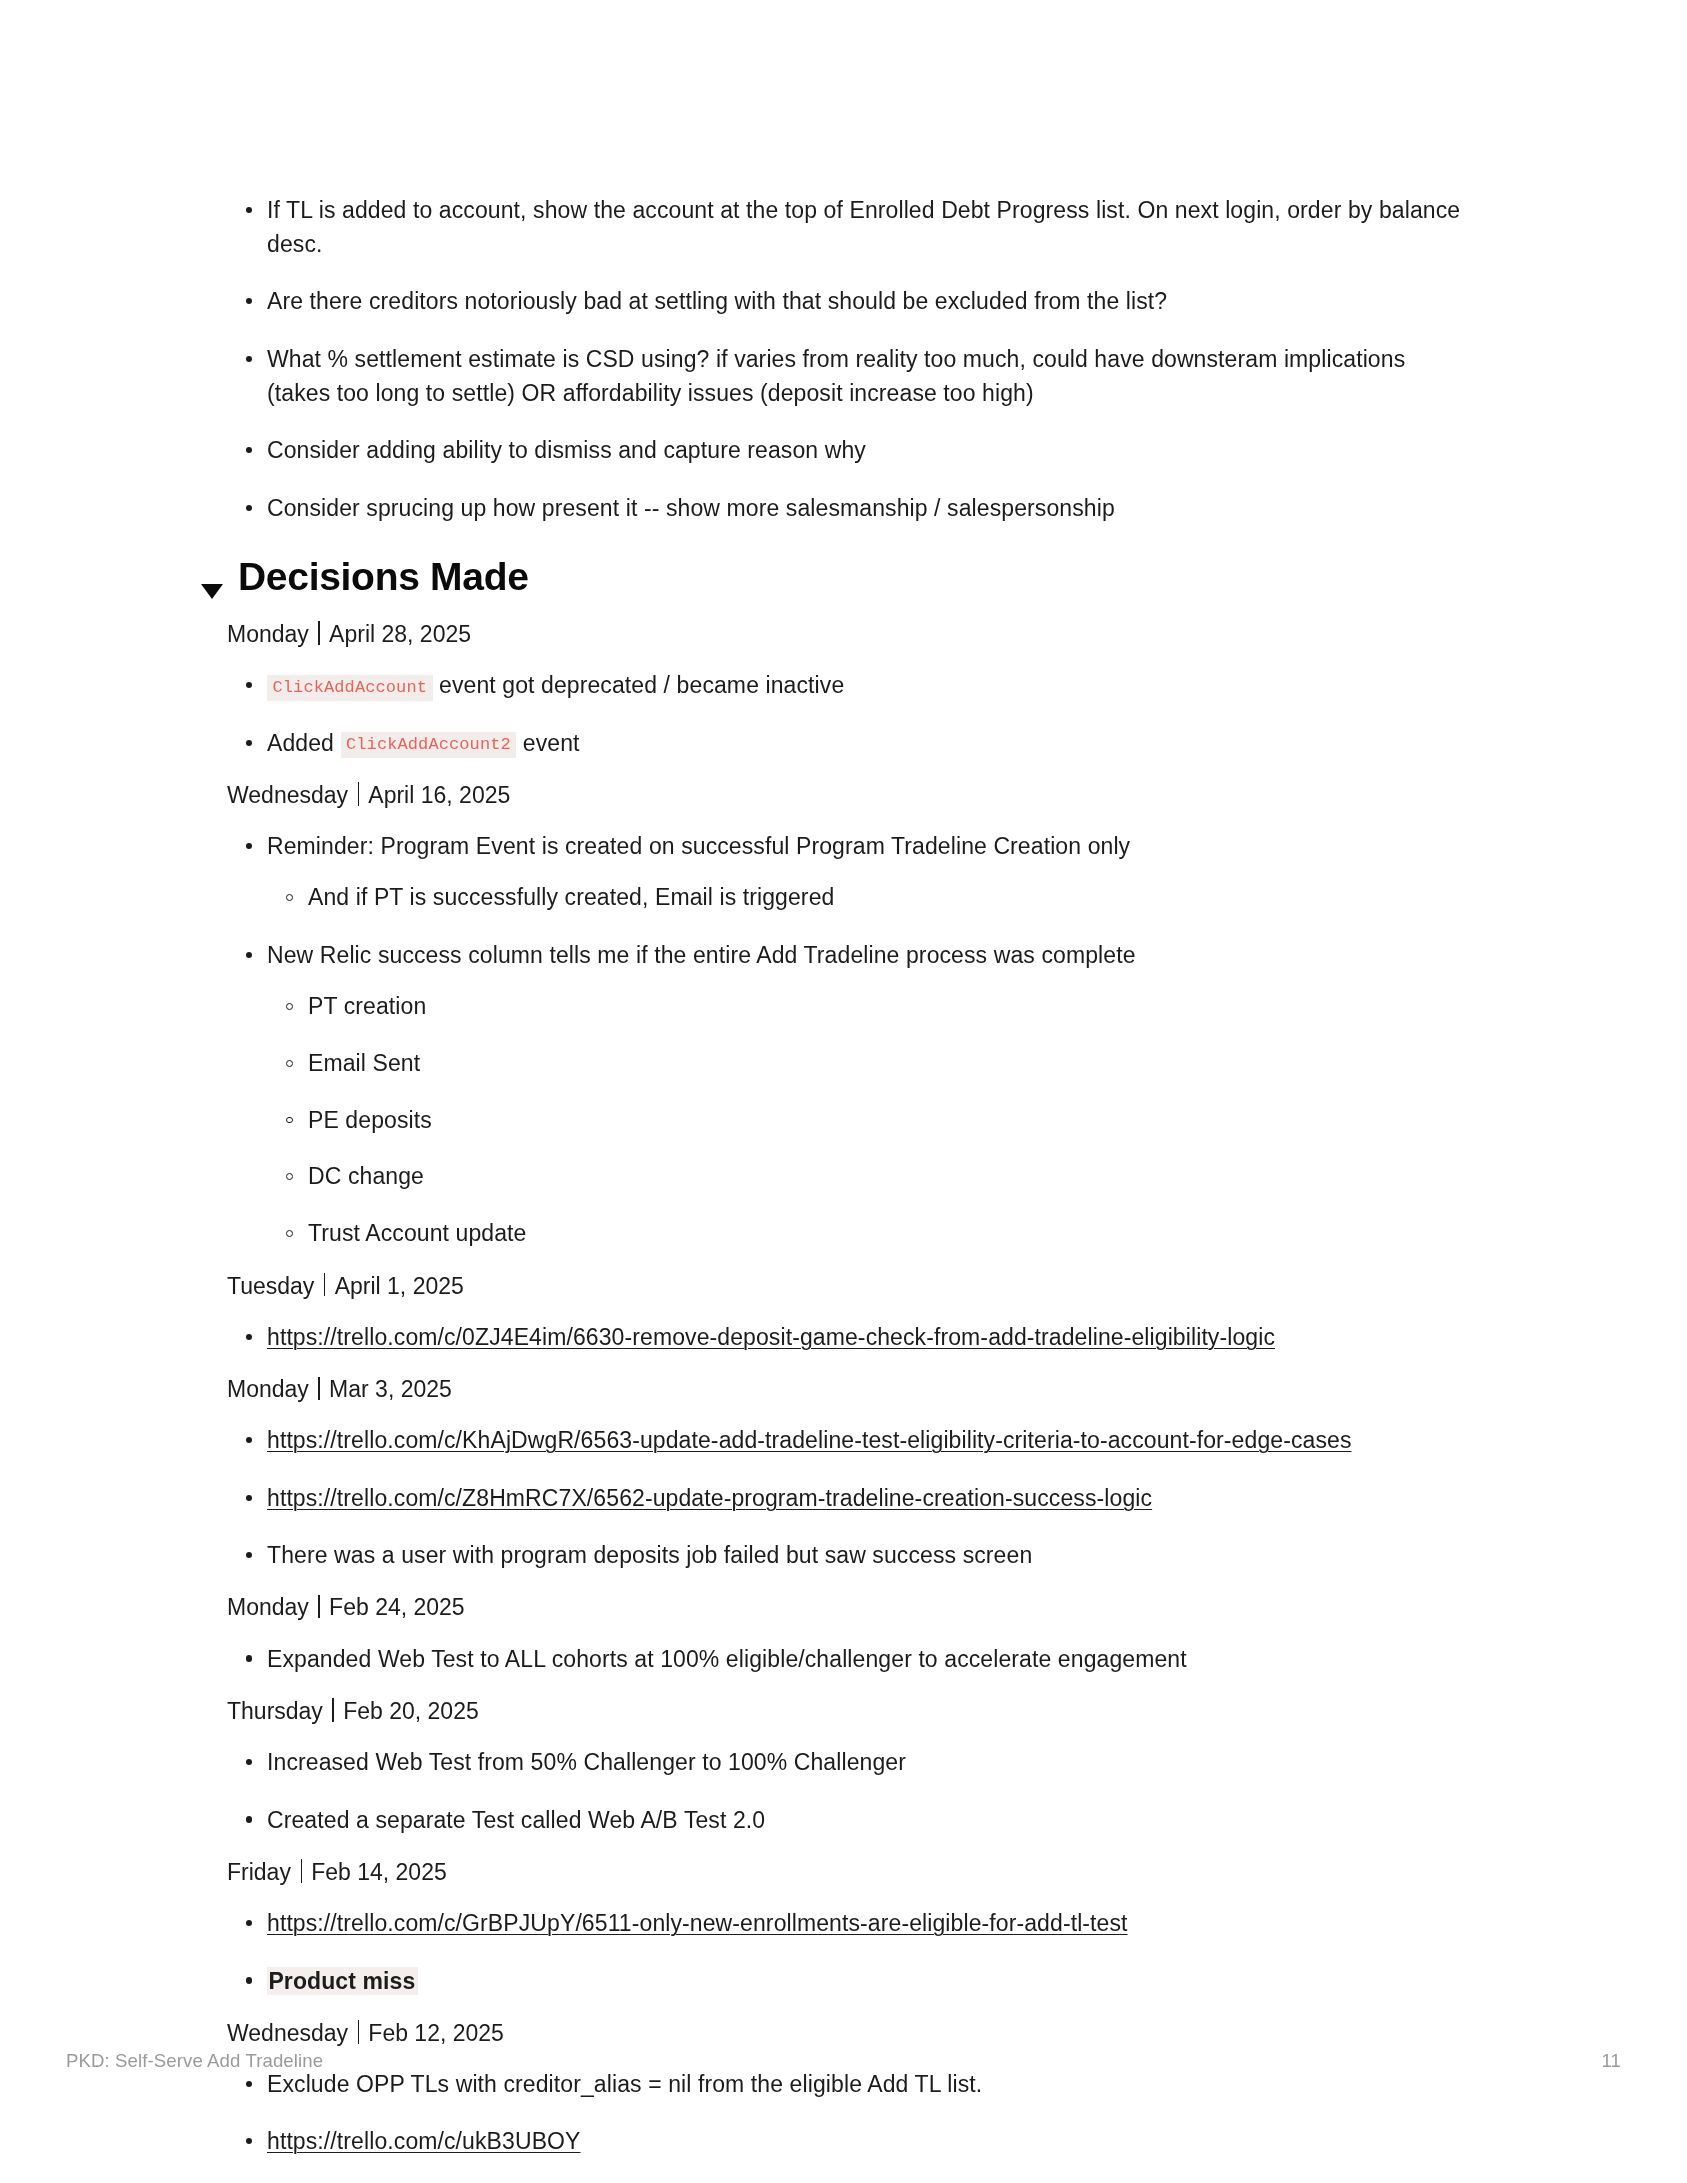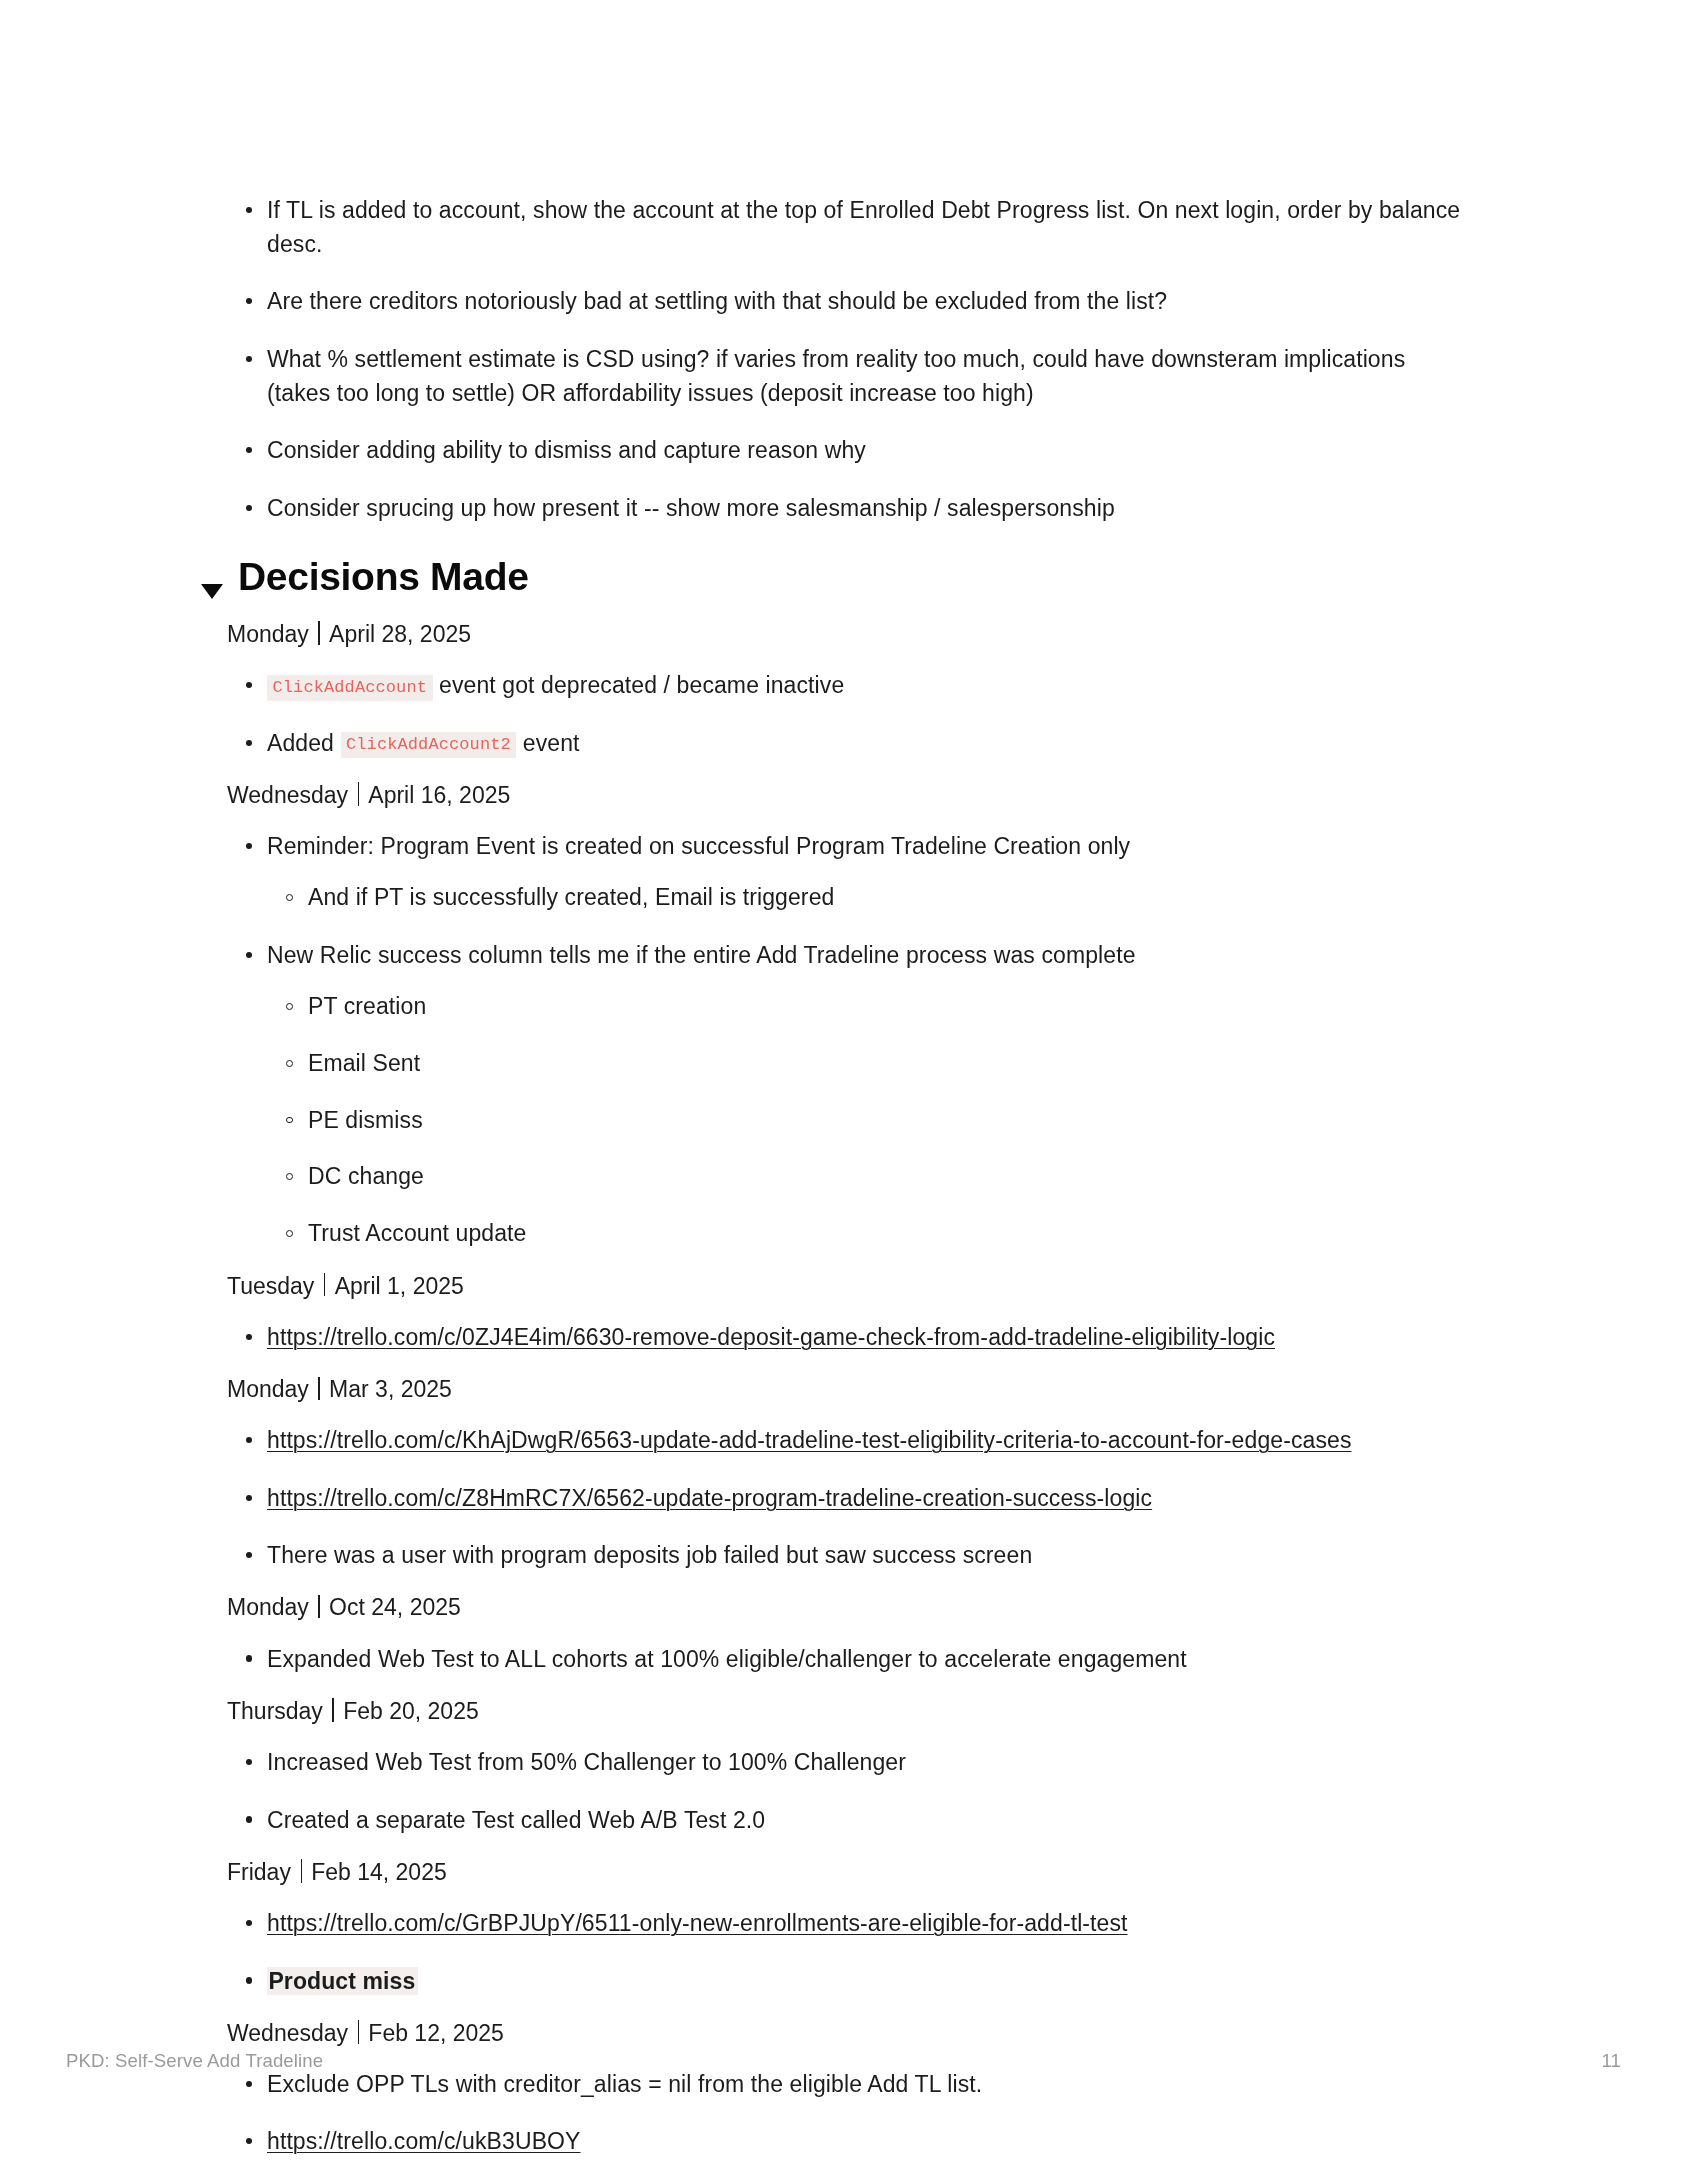--- a/index.html
+++ b/index.html
@@ -203,21 +203,21 @@
             <span class="sep"></span>
             <span>April 16, 2025</span>
           </div>
           <ul class="lvl1">
             <li><span>Reminder: Program Event is created on successful Program Tradeline Creation only</span><ul class="lvl2">
                 <li>And if PT is successfully created, Email is triggered</li>
               </ul></li>
             <li><span>New Relic success column tells me if the entire Add Tradeline process was complete</span><ul class="lvl2">
                 <li>PT creation</li>
                 <li>Email Sent</li>
-                <li>PE dismiss</li>
+                <li>PE deposits</li>
                 <li>DC change</li>
                 <li>Trust Account update</li>
               </ul></li>
           </ul>
         </div>
         <div class="group">
           <div class="date-line">
             <span>Tuesday</span>
             <span class="sep"></span>
             <span>April 1, 2025</span>
@@ -235,21 +235,21 @@
           <ul class="lvl1">
             <li><a class="link">https://trello.com/c/KhAjDwgR/6563-update-add-tradeline-test-eligibility-criteria-to-account-for-edge-cases</a></li>
             <li><a class="link">https://trello.com/c/Z8HmRC7X/6562-update-program-tradeline-creation-success-logic</a></li>
             <li><span>There was a user with program deposits job failed but saw success screen</span></li>
           </ul>
         </div>
         <div class="group">
           <div class="date-line">
             <span>Monday</span>
             <span class="sep"></span>
-            <span>Oct 24, 2025</span>
+            <span>Feb 24, 2025</span>
           </div>
           <ul class="lvl1">
             <li><span>Expanded Web Test to ALL cohorts at 100% eligible/challenger to accelerate engagement</span></li>
           </ul>
         </div>
         <div class="group">
           <div class="date-line">
             <span>Thursday</span>
             <span class="sep"></span>
             <span>Feb 20, 2025</span>

